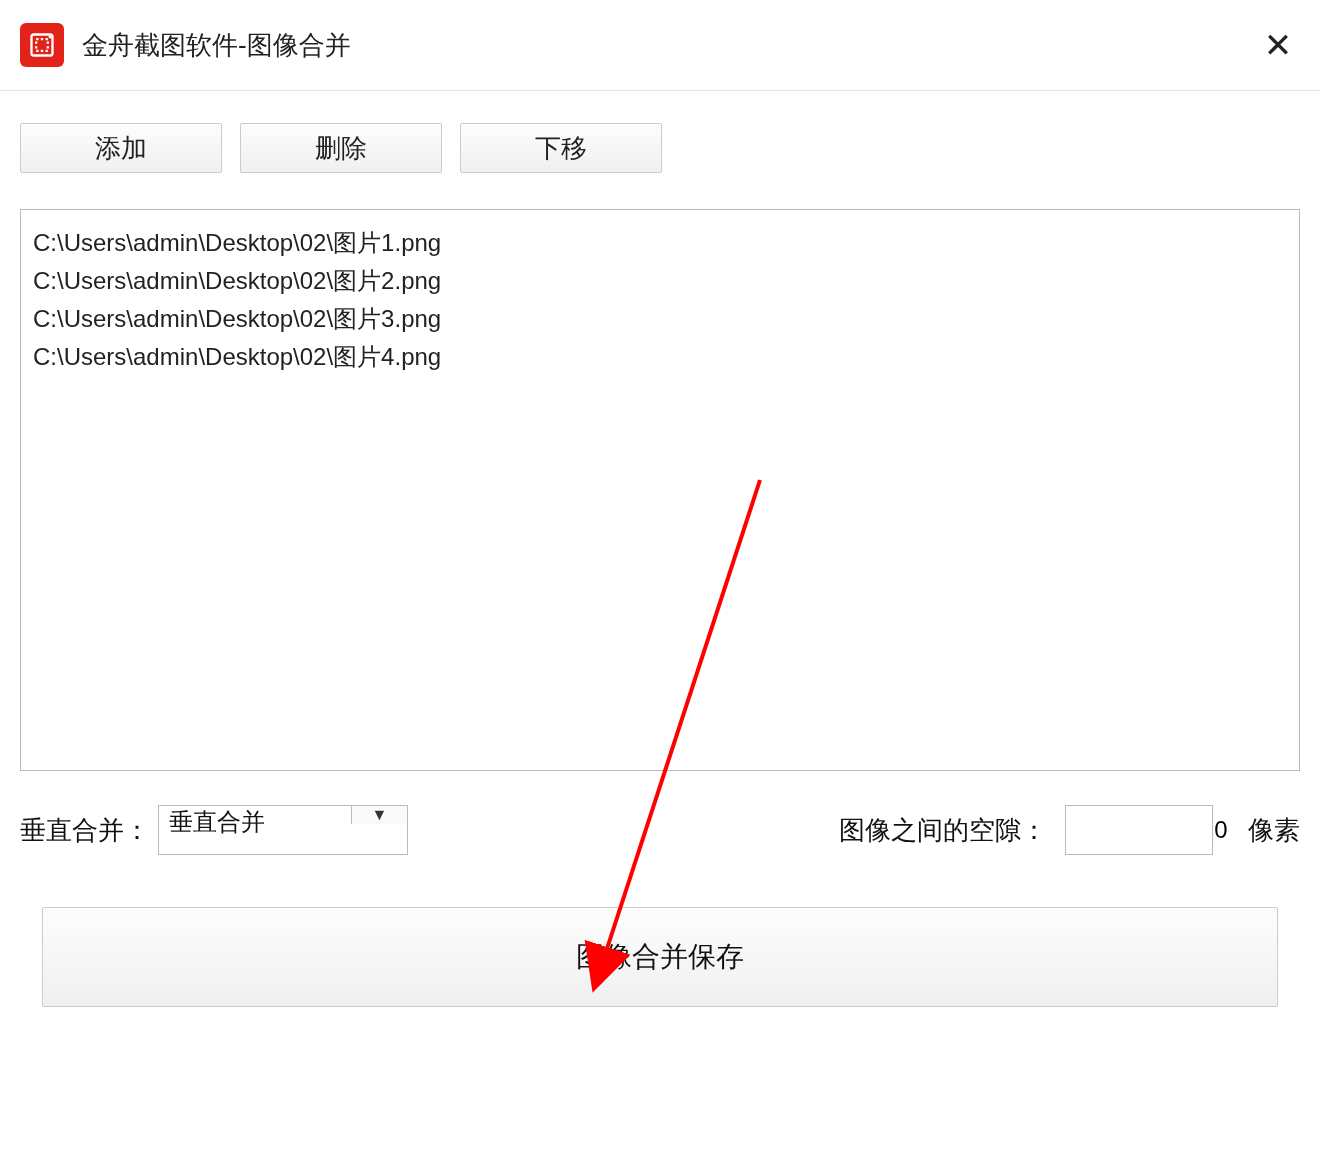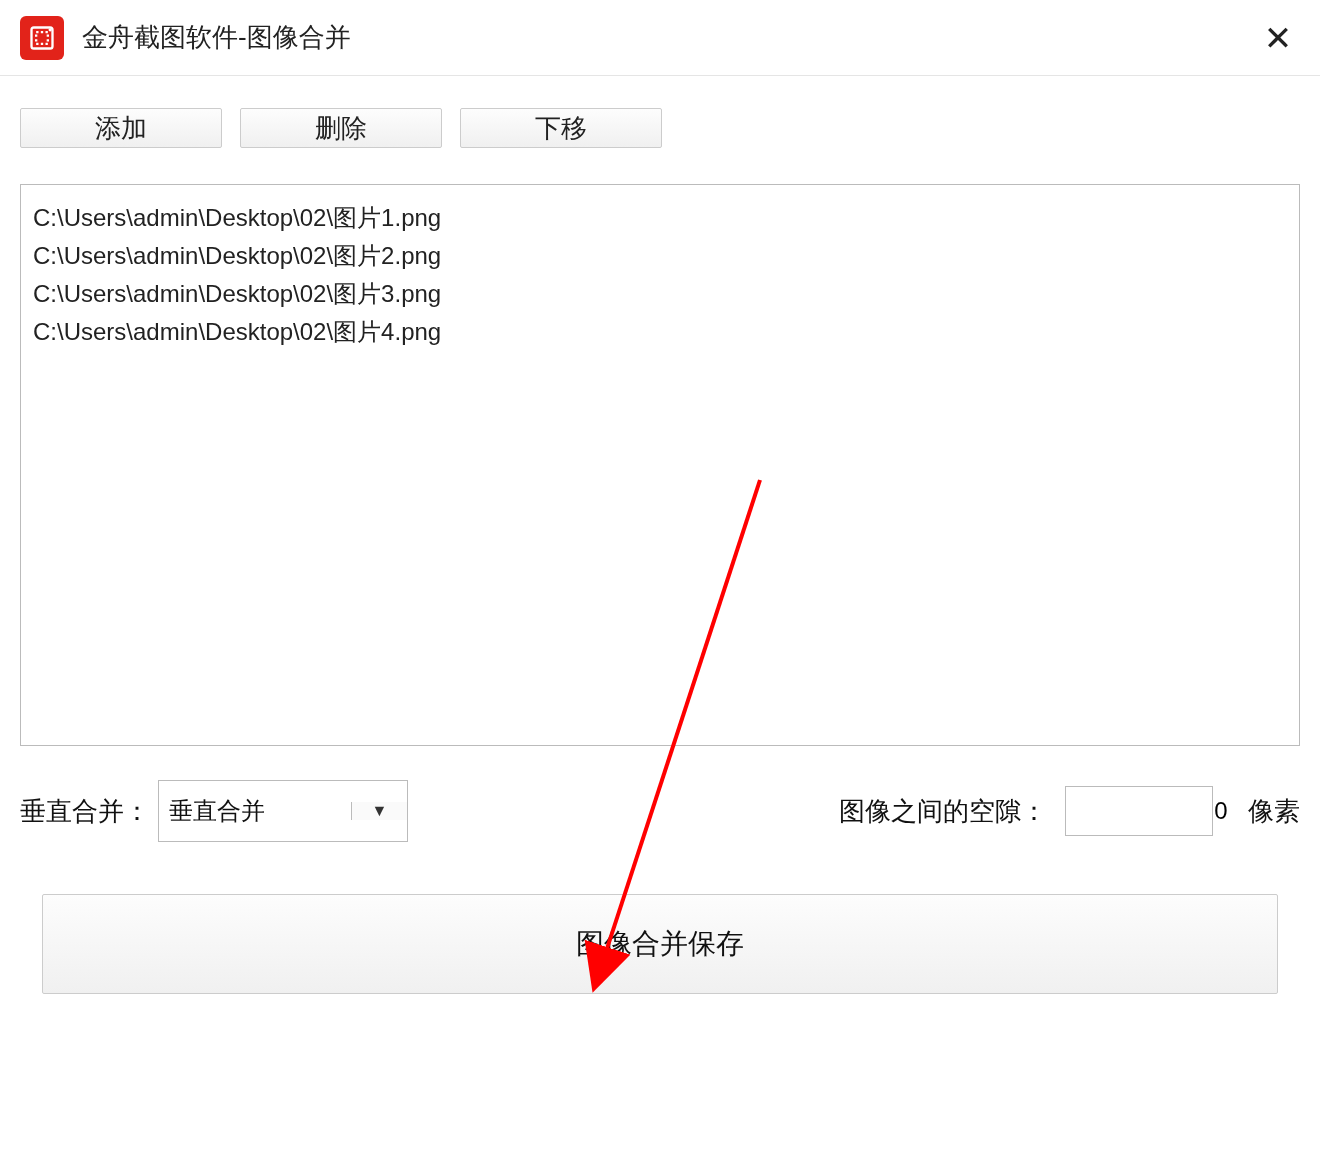--- a/index.html
+++ b/index.html
@@ -8,21 +8,21 @@
       background: #fff;
       width: 1320px;
       height: 1170px;
       overflow: hidden;
     }
     .titlebar {
       display: flex;
       align-items: center;
       padding: 12px 20px;
       border-bottom: 1px solid #e5e5e5;
-      height: 76px;
+      height: 91px;
     }
     .app-icon {
       width: 44px;
       height: 44px;
       background: #e2231a;
       border-radius: 6px;
       display: flex;
       align-items: center;
       justify-content: center;
       margin-right: 18px;
@@ -45,21 +45,21 @@
       justify-content: center;
       line-height: 1;
     }
     .toolbar {
       display: flex;
       gap: 18px;
       padding: 32px 20px 0 20px;
     }
     .tb-btn {
       width: 202px;
-      height: 40px;
+      height: 50px;
       border: 1px solid #ccc;
       background: linear-gradient(#fdfdfd, #f0f0f0);
       border-radius: 2px;
       font-size: 26px;
       color: #222;
       cursor: pointer;
       display: flex;
       align-items: center;
       justify-content: center;
     }
@@ -77,23 +77,23 @@
     .options-row {
       display: flex;
       align-items: center;
       padding: 34px 20px 0 20px;
       font-size: 26px;
       color: #111;
     }
     .opt-label { margin-right: 8px; }
     .dropdown {
       display: flex;
-      align-items: center;
+      align-items: flex-start;
       border: 1px solid #bbb;
-      height: 62px;
+      height: 50px;
       width: 250px;
       cursor: pointer;
       background: #fff;
     }
     .dropdown-value {
       flex: 1;
       display: flex;
       align-items: center;
       padding: 0 10px;
       font-size: 24px;

